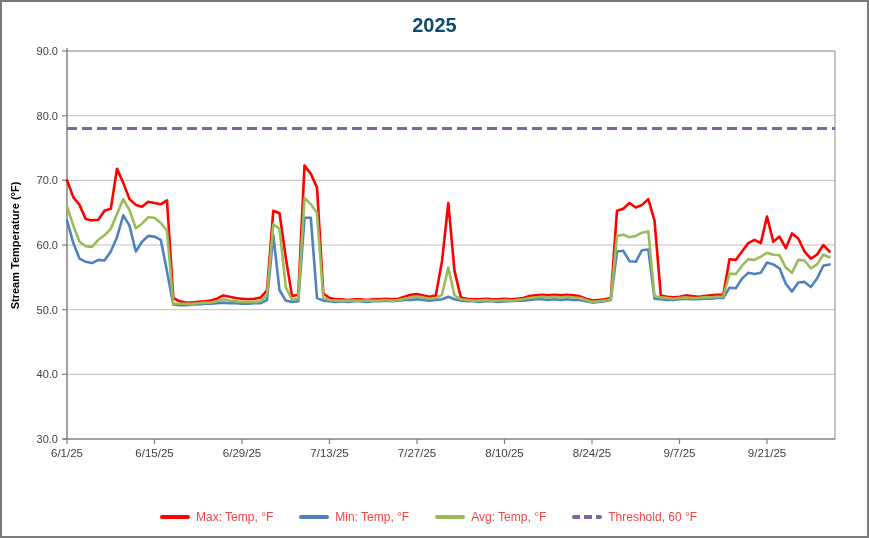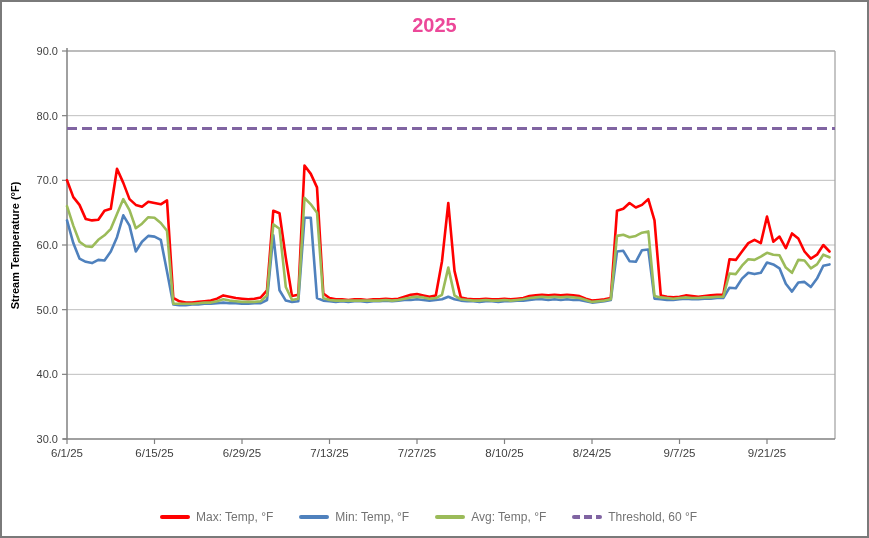--- a/index.html
+++ b/index.html
@@ -3,36 +3,36 @@
 <meta charset="utf-8">
 <style>
   html,body{margin:0;padding:0;background:#fff;}
   #chart-container{
     position:relative;width:869px;height:538px;box-sizing:border-box;
     border:2px solid #7a7a7a;background:#fff;overflow:hidden;
     font-family:"Liberation Sans",sans-serif;
   }
   #chart-title{
     position:absolute;top:12px;left:0;width:100%;text-align:center;
-    font-size:20px;font-weight:bold;color:#ec4899;
+    font-size:20px;font-weight:bold;color:#0c4a6e;
   }
   #y-axis-title{
     position:absolute;left:-106px;top:236px;width:240px;height:15px;
     text-align:center;font-size:11px;font-weight:bold;color:#000;
     transform:rotate(-90deg);
   }
   #plot-svg{position:absolute;left:0;top:0;}
   .tick-label-y{font-size:11px;fill:#3f3f3f;}
   .tick-label-x{font-size:11.5px;fill:#3f3f3f;}
   #legend{
     position:absolute;left:158px;top:508px;display:flex;align-items:center;gap:26px;
   }
   .legend-item{display:flex;align-items:center;gap:6px;}
   .legend-swatch{width:30px;height:4px;border-radius:2px;}
-  .legend-label{font-size:12px;color:#737373;white-space:nowrap;}
+  .legend-label{font-size:12px;color:#ef4444;white-space:nowrap;}
 </style>
 </head>
 <body>
 
 <div id="chart-container">
   <div id="chart-title">2025</div>
   <div id="y-axis-title">Stream Temperature (°F)</div>
   <svg id="plot-svg" width="869" height="538" xmlns="http://www.w3.org/2000/svg">
       <line x1="65" x2="833" y1="372.3333333333333" y2="372.3333333333333" stroke="#BFBFBF" stroke-width="1"></line>
       <line x1="65" x2="833" y1="307.6666666666667" y2="307.6666666666667" stroke="#BFBFBF" stroke-width="1"></line>

